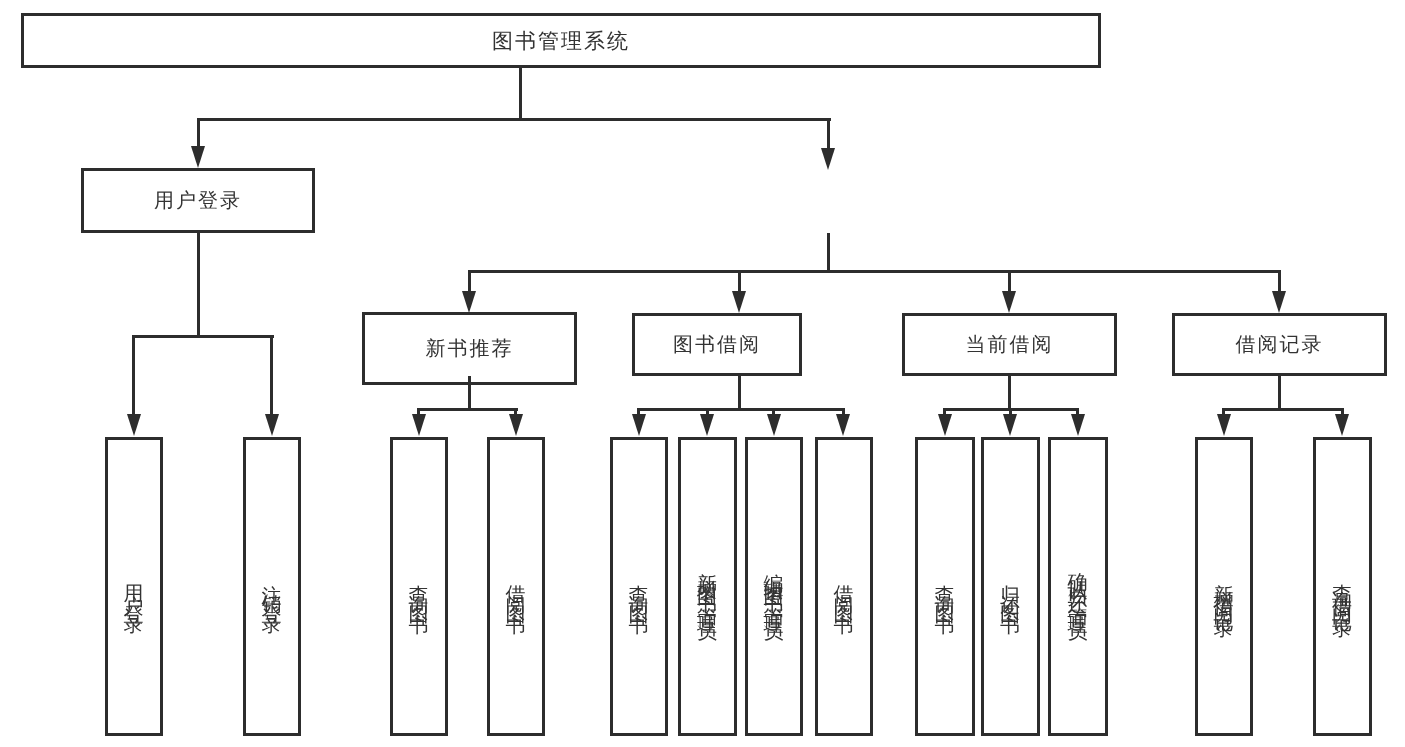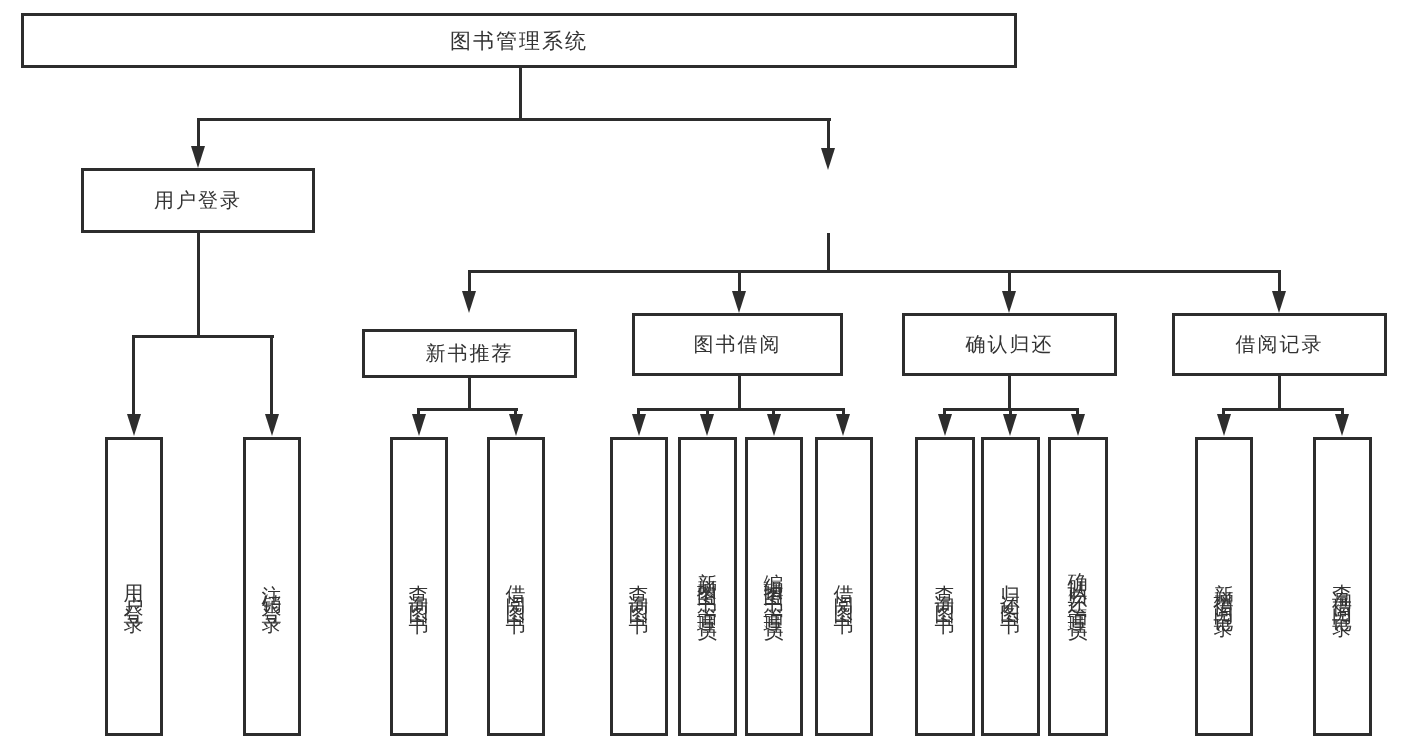--- a/index.html
+++ b/index.html
@@ -29,21 +29,21 @@
     position:absolute;right:8px;bottom:6px;z-index:5;
     font-size:20px;color:#8f8f8f;letter-spacing:1px;
     text-shadow:0 0 2px #ffffff;
   }
 </style>
 </head>
 <body>
 
 <div id="canvas">
 
-  <div class="box" style="left:21px;top:13px;width:996px;height:55px;font-size:21px;">图书管理系统</div>
+  <div class="box" style="left:21px;top:13px;width:1080px;height:55px;font-size:21px;">图书管理系统</div>
 
   <div class="vline" style="left:519px;top:68px;height:50px;"></div>
   <div class="hline" style="left:197px;top:118px;width:634px;"></div>
   <div class="vline" style="left:197px;top:118px;height:28px;"></div>
   <div class="arrow" style="left:191px;top:146px;"></div>
   <div class="vline" style="left:827px;top:118px;height:30px;"></div>
   <div class="arrow" style="left:821px;top:148px;"></div>
 
   <div class="box" style="left:81px;top:168px;width:234px;height:65px;">用户登录</div>
 
@@ -58,23 +58,23 @@
   <div class="hline" style="left:468px;top:270px;width:813px;"></div>
   <div class="vline" style="left:468px;top:270px;height:21px;"></div>
   <div class="arrow" style="left:462px;top:291px;"></div>
   <div class="vline" style="left:738px;top:270px;height:21px;"></div>
   <div class="arrow" style="left:732px;top:291px;"></div>
   <div class="vline" style="left:1008px;top:270px;height:21px;"></div>
   <div class="arrow" style="left:1002px;top:291px;"></div>
   <div class="vline" style="left:1278px;top:270px;height:21px;"></div>
   <div class="arrow" style="left:1272px;top:291px;"></div>
 
-  <div class="box" style="left:362px;top:329px;width:215px;height:49px;">新书推荐</div>
-  <div class="box" style="left:632px;top:313px;width:211px;height:63px;">图书借阅</div>
-  <div class="box" style="left:902px;top:313px;width:215px;height:63px;">确认归还</div>
+  <div class="box" style="left:362px;top:312px;width:215px;height:73px;">新书推荐</div>
+  <div class="box" style="left:632px;top:313px;width:170px;height:63px;">图书借阅</div>
+  <div class="box" style="left:902px;top:313px;width:215px;height:63px;">当前借阅</div>
   <div class="box" style="left:1172px;top:313px;width:215px;height:63px;">借阅记录</div>
 
   <div class="vline" style="left:468px;top:376px;height:32px;"></div>
   <div class="hline" style="left:417px;top:408px;width:101px;"></div>
   <div class="vline" style="left:417px;top:408px;height:8px;"></div>
   <div class="arrow" style="left:412px;top:414px;"></div>
   <div class="vline" style="left:514px;top:408px;height:8px;"></div>
   <div class="arrow" style="left:509px;top:414px;"></div>
 
   <div class="vline" style="left:738px;top:376px;height:32px;"></div>

